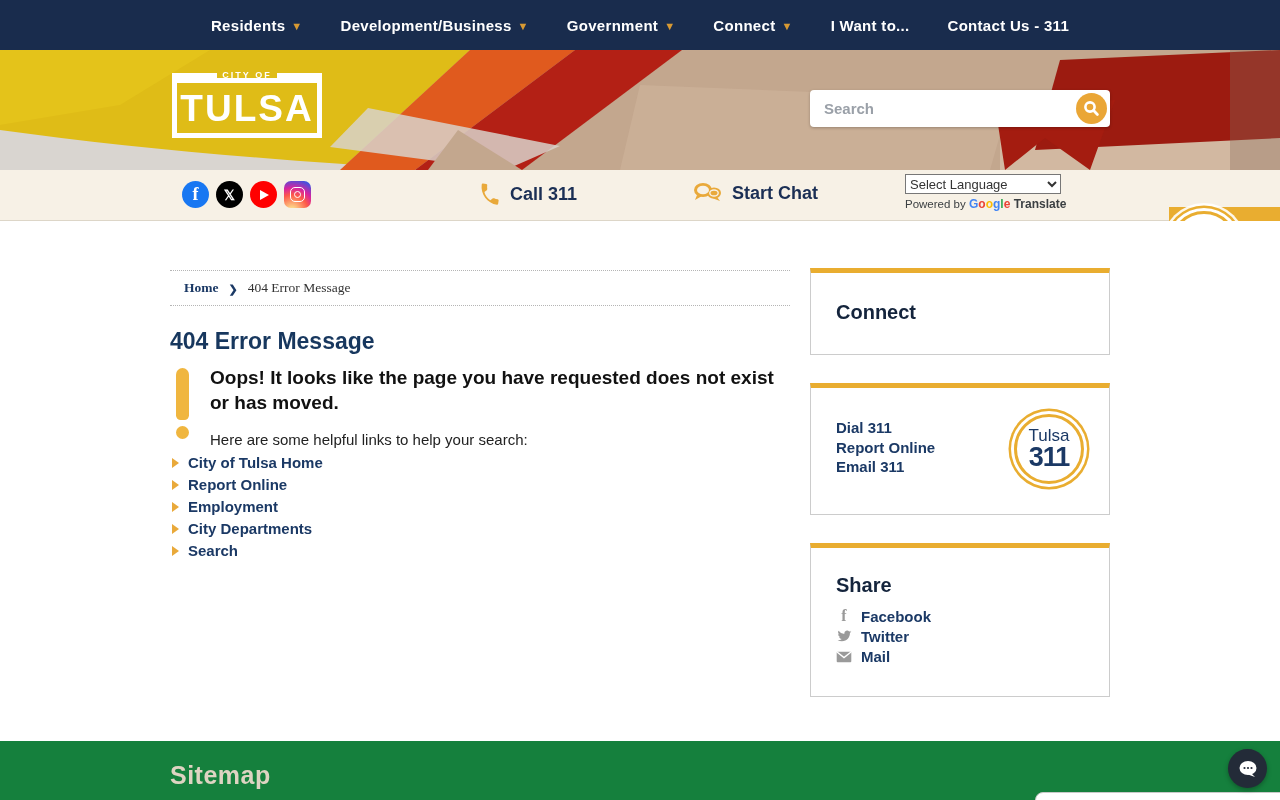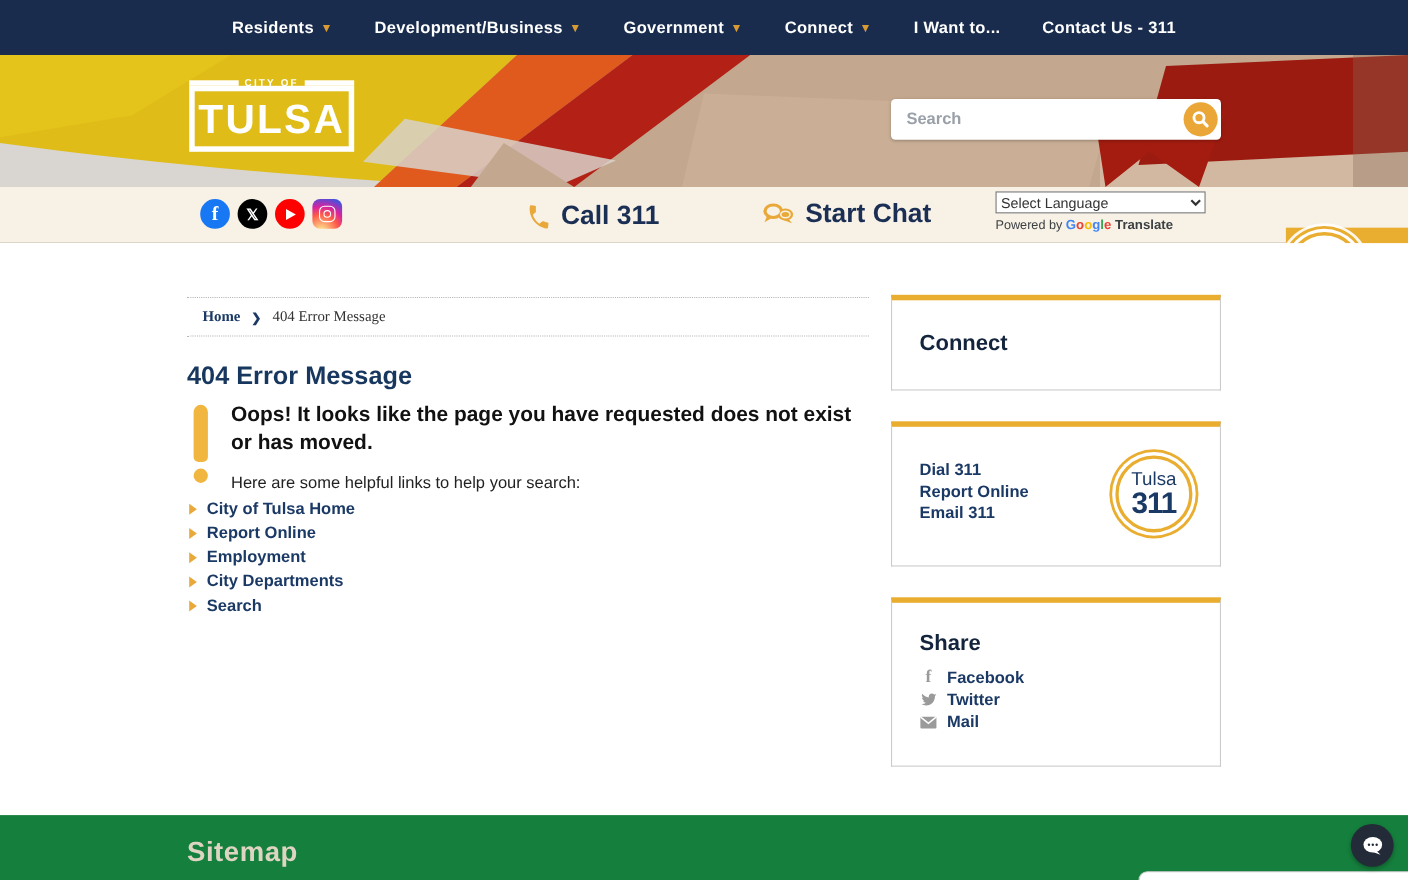--- a/index.html
+++ b/index.html
@@ -40,24 +40,24 @@
   .soc.fb { background:#1877f2; color:#fff; font-weight:bold; font-size:18px; font-family:"Liberation Serif",serif; }
   .soc.x  { background:#000; color:#fff; font-weight:bold; font-size:14px; }
   .soc.yt { background:#f00; }
   .yt-tri { width:0; height:0; border-left:9px solid #fff; border-top:5.5px solid transparent; border-bottom:5.5px solid transparent; margin-left:2px; }
   .soc.ig { border-radius:7px; background:radial-gradient(circle at 30% 110%, #fdf497 0%, #fd5949 45%, #d6249f 65%, #285AEB 95%); }
   .ig-cam { width:15px; height:15px; border:1.8px solid #fff; border-radius:5px; position:relative; }
   .ig-cam::after { content:""; position:absolute; left:3px; top:3px; width:5px; height:5px; border:1.6px solid #fff; border-radius:50%; }
 
   .callwrap { position:absolute; left:478px; top:13px; display:flex; align-items:center; gap:9px; cursor:pointer; }
   .chatwrap { position:absolute; left:692px; top:11px; display:flex; align-items:center; gap:10px; cursor:pointer; }
-  .util-label { color:#1b2f55; font-size:24px; font-weight:bold; }
+  .util-label { color:#1b2f55; font-size:18px; font-weight:bold; }
 
   .langwrap { position:absolute; left:905px; top:4px; width:194px; }
-  .langwrap select { width:191px; height:20px; font-size:13px; color:#333; border:1px solid #777;
+  .langwrap select { width:156px; height:20px; font-size:13px; color:#333; border:1px solid #777;
                      background:#fff; font-family:"Liberation Sans",sans-serif; }
   .poweredby { margin-top:3px; font-size:11.5px; color:#3c4043; }
   .poweredby .gword { font-size:12px; font-weight:bold; }
   .poweredby .translate { font-weight:bold; color:#3c4043; font-size:12px; }
   .g1,.g4{color:#4285F4}.g2,.g6{color:#EA4335}.g3{color:#FBBC05}.g5{color:#34A853}
 
   
   .tab311 { position:absolute; top:207px; left:1169px; width:111px; height:85px; background:#e9ad30; cursor:pointer; }
   .badge311 { position:absolute; border-radius:50%; background:#fff; border:3px solid #e9ad30;
               box-shadow:0 0 0 3px #fff, 0 0 0 5.5px #e9ad30, 0 0 0 8px rgba(255,255,255,.9);

